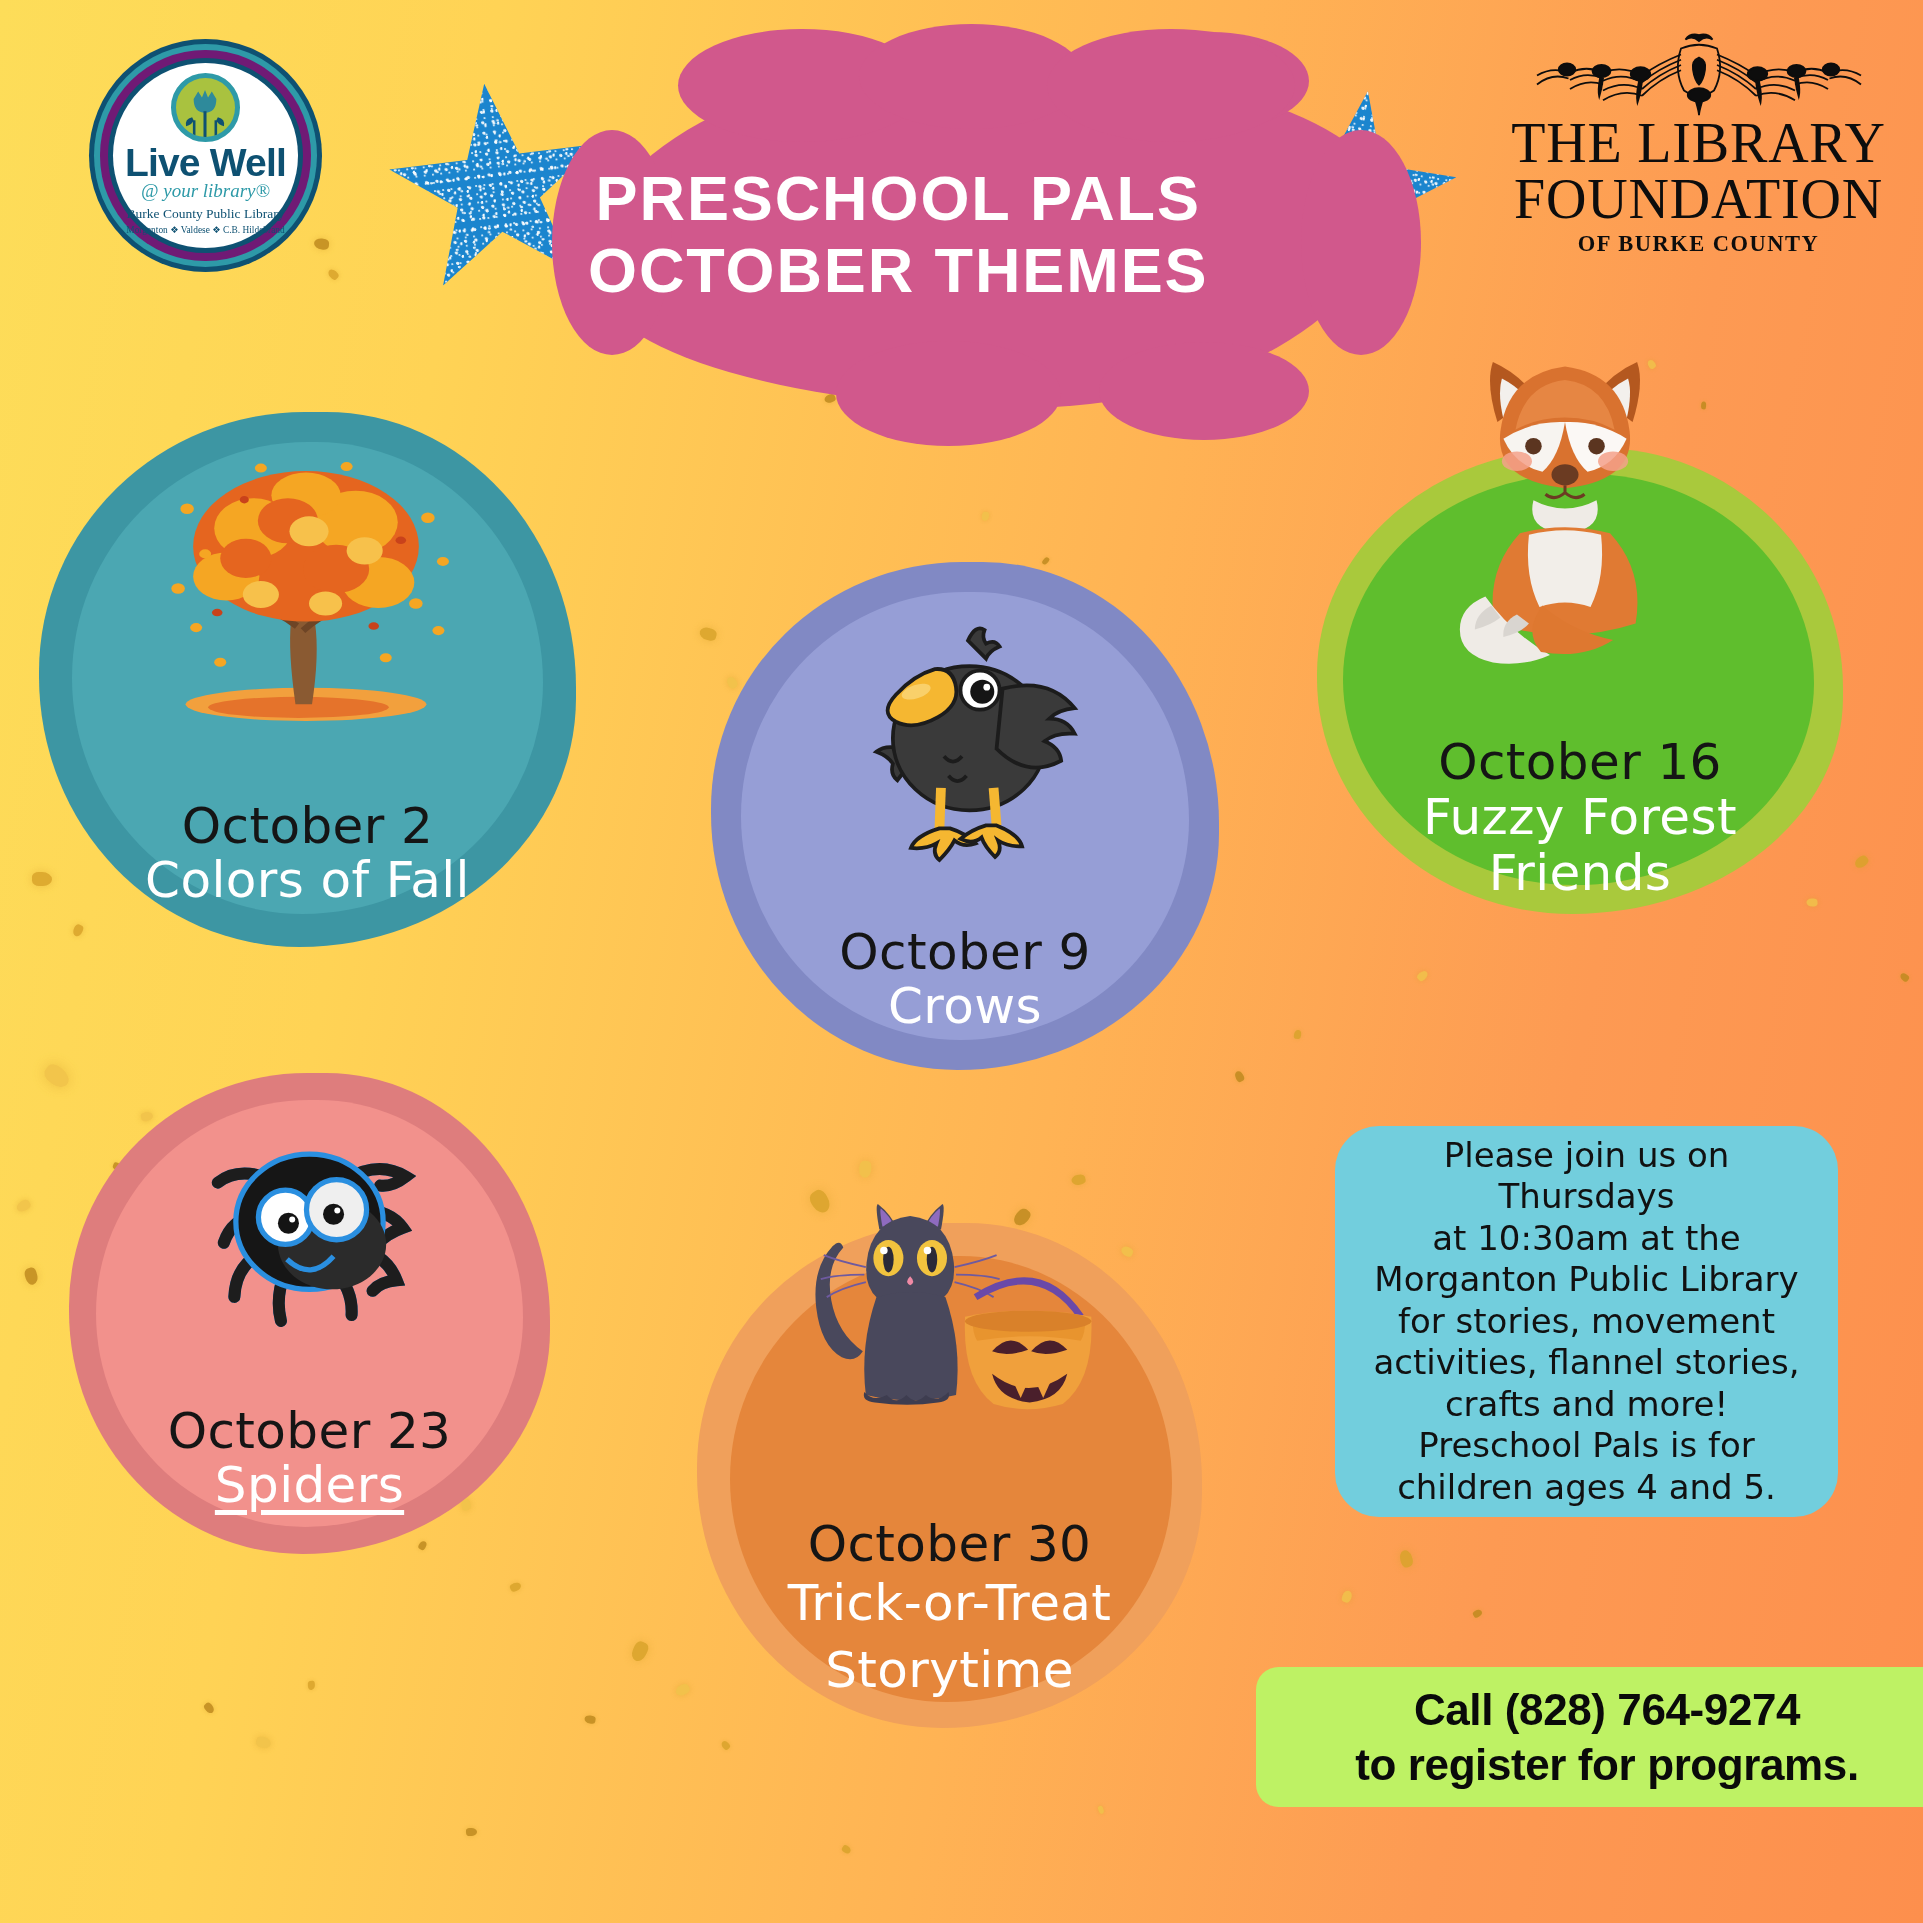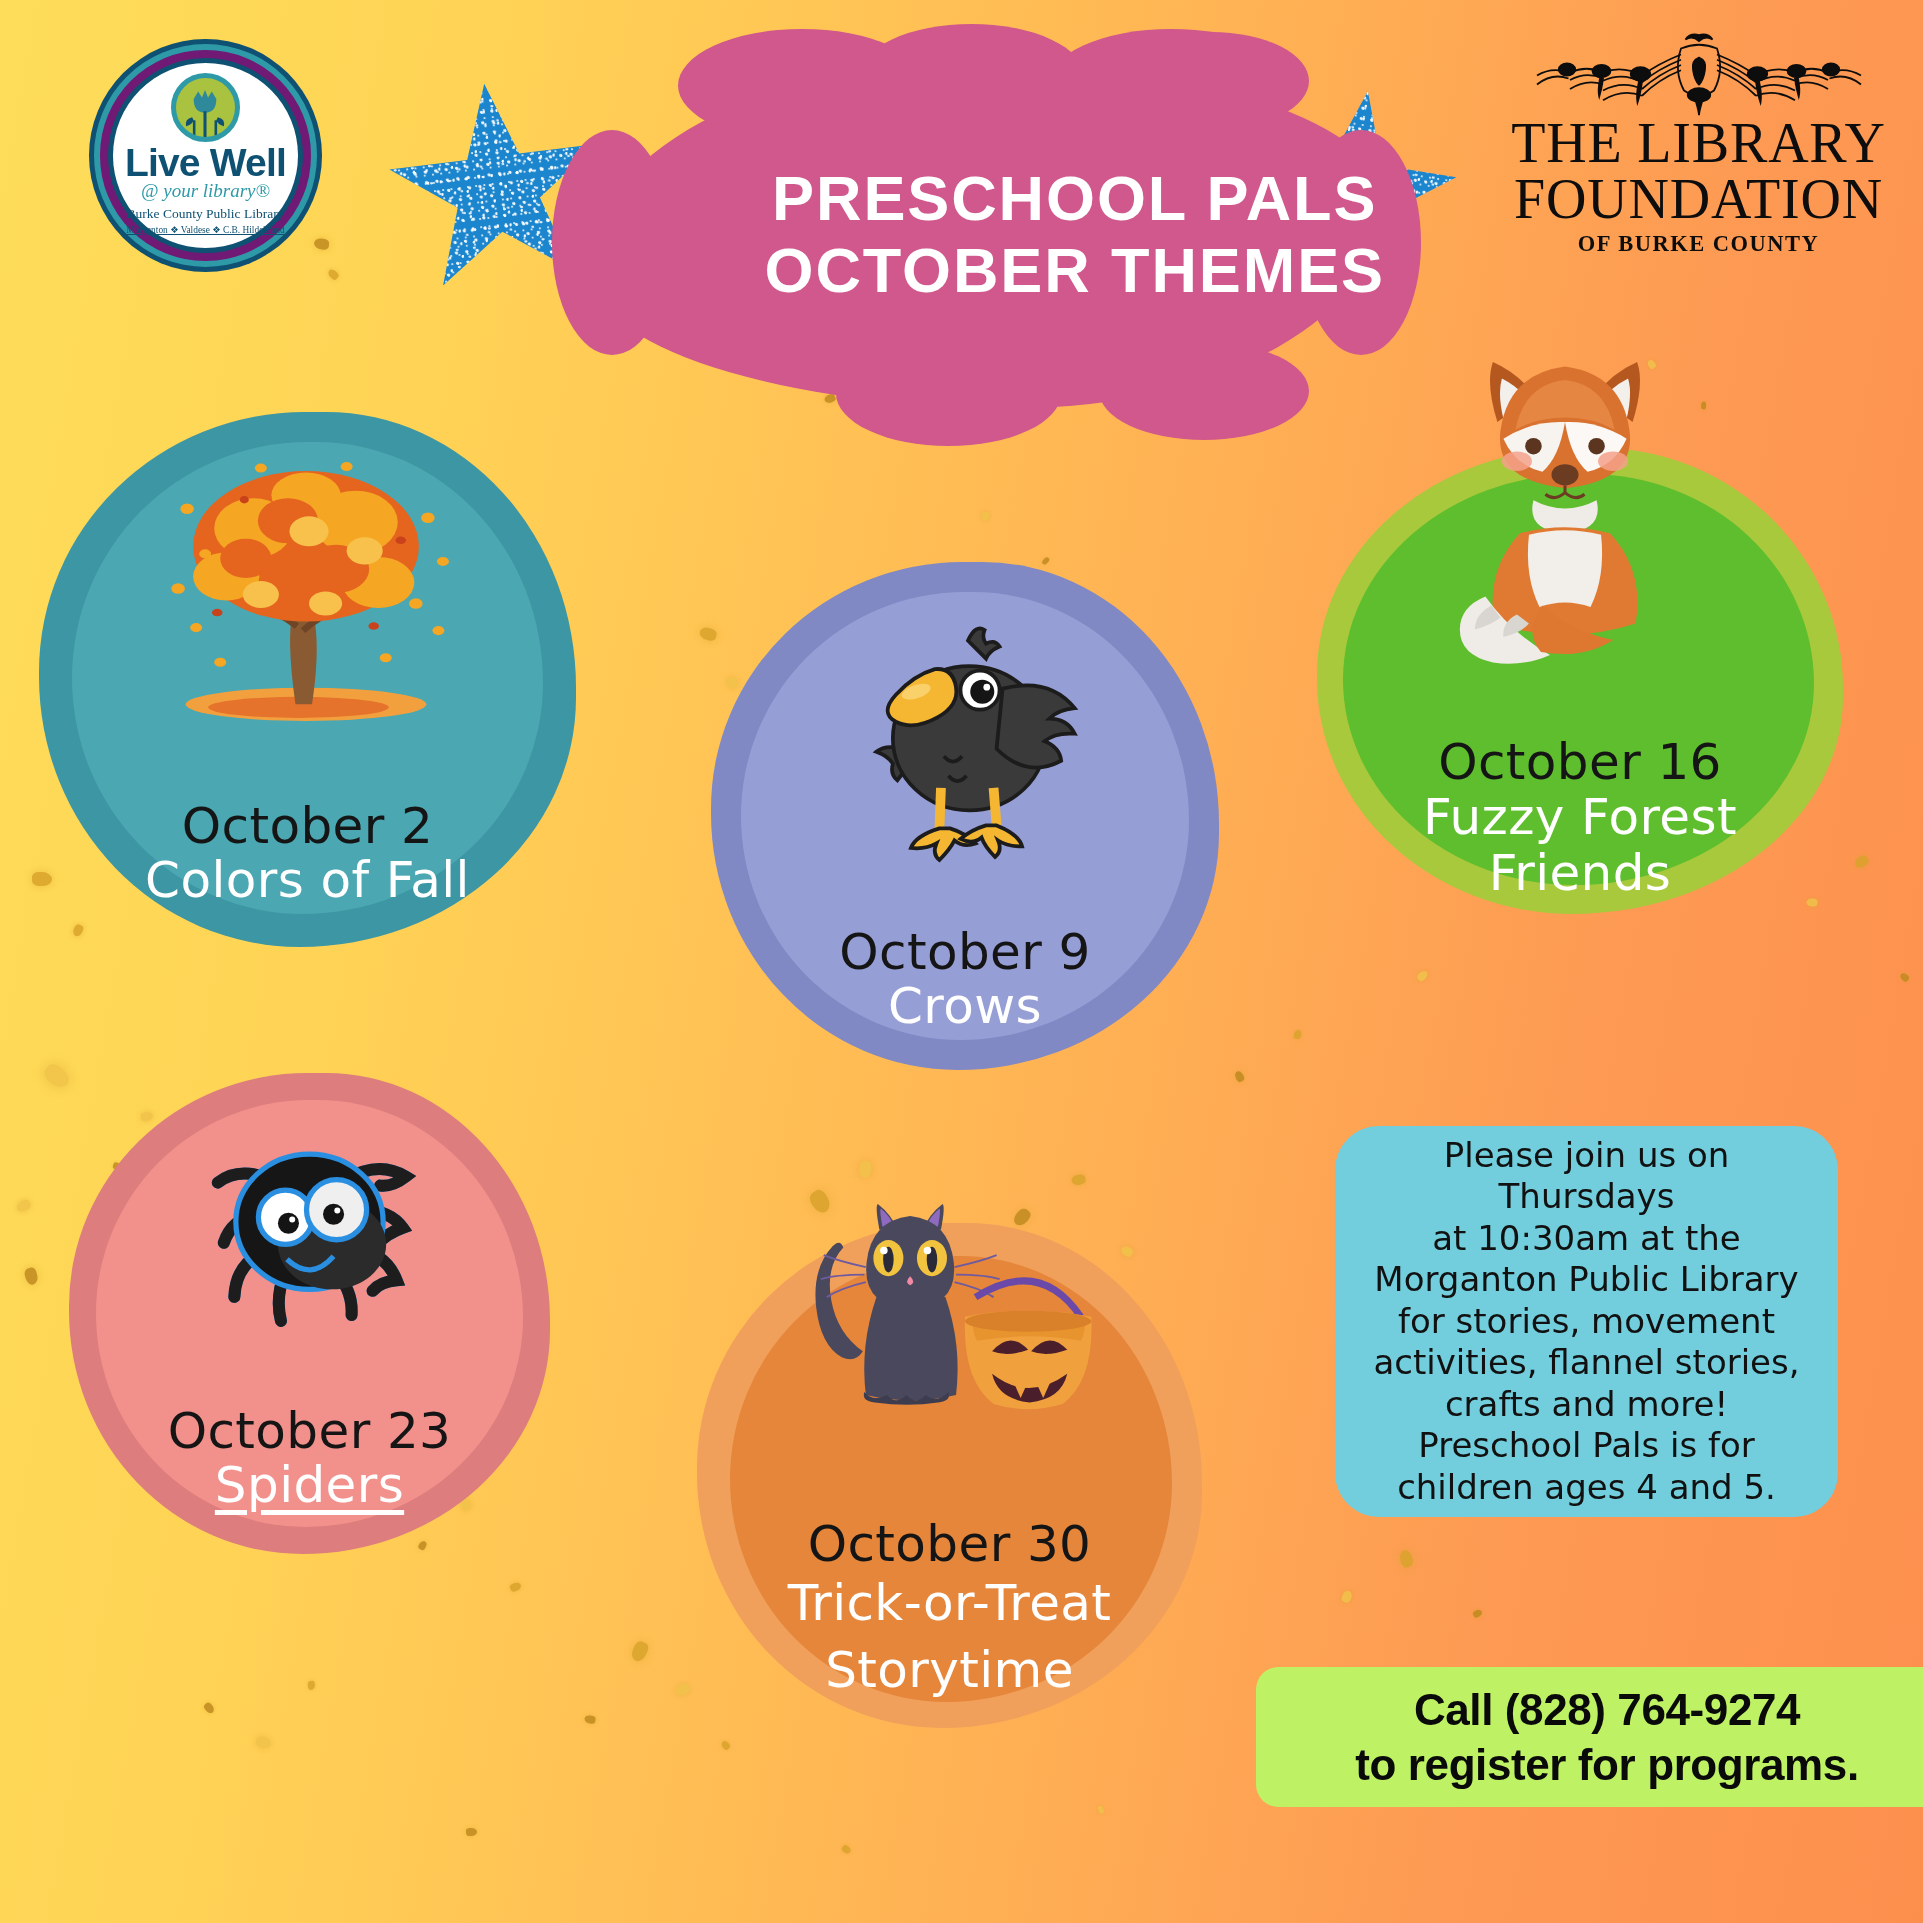--- a/index.html
+++ b/index.html
@@ -32,21 +32,21 @@
   .lw-emblem { width:69px; height:69px; border-radius:50%; background:#A9C23F;
     border:5.3px solid #2E9AA8; position:relative; overflow:hidden; }
   .lw-emblem .tulip { position:absolute; left:50%; top:9px; transform:translateX(-50%); }
   #livewell .lw-title { font-family:"Liberation Sans", sans-serif; font-weight:700;
     color:#0E5172; font-size:39px; line-height:.96; letter-spacing:-0.8px; margin-top:1.5px; }
   #livewell .lw-sub { color:#2E9AA8; font-size:19px; font-family:"Liberation Serif", serif;
     font-style:italic; margin-top:-1.5px; }
   #livewell .lw-lib { color:#0E5172; font-size:13.5px; font-family:"Liberation Serif", serif;
     margin-top:4.5px; }
   #livewell .lw-branch { color:#0E5172; font-size:9.4px; font-family:"Liberation Serif", serif;
-    margin-top:1.5px;text-decoration:underline; }
+    margin-top:1.5px; }
 
   
   .star {
     position:absolute;
     clip-path: polygon(50% 0%, 62% 35%, 98% 35%, 69% 57%, 80% 93%, 50% 71%, 20% 93%, 31% 57%, 2% 35%, 38% 35%);
     background:
       radial-gradient(circle at 22% 18%, rgba(255,255,255,.95) 0 1.2px, transparent 1.5px),
       radial-gradient(circle at 58% 34%, rgba(255,255,255,.85) 0 1.1px, transparent 1.5px),
       radial-gradient(circle at 80% 66%, rgba(255,255,255,.9) 0 1.4px, transparent 1.8px),
       radial-gradient(circle at 35% 72%, rgba(255,255,255,.8) 0 1.1px, transparent 1.5px),
@@ -55,21 +55,21 @@
     background-size: 12.8px 12.8px, 17.3px 17.3px, 10.5px 10.5px, 22px 22px, 8.3px 8.3px, auto;
   }
   #star-left  { left:388px; top:83px; width:218px; height:210px; transform:rotate(-7deg); }
   #star-right { left:1247px; top:90px; width:210px; height:203px; transform:rotate(9deg); }
 
   
   #title-blob {
     position:absolute; left:588px; top:62px; width:797px; height:346px;
     background:#D1588C;
     border-radius:48% 52% 46% 54% / 60% 40% 60% 40%;
-    display:flex; flex-direction:column; align-items:flex-end; justify-content:center;
+    display:flex; flex-direction:column; align-items:flex-start; justify-content:center;
   }
   #title-blob::before, #title-blob::after {
     content:""; position:absolute; background:#D1588C; border-radius:50%;
   }
   #title-blob::before { width:248px; height:113px; left:90px; top:-33px; }
   #title-blob::after  { width:248px; height:113px; right:90px; top:-33px; }
   .blob-bump { position:absolute; background:#D1588C; border-radius:50%; }
   .title-text {
     position:relative; z-index:3; color:#fff; text-align:center;
     font-family:"Liberation Sans", sans-serif; font-weight:700;

